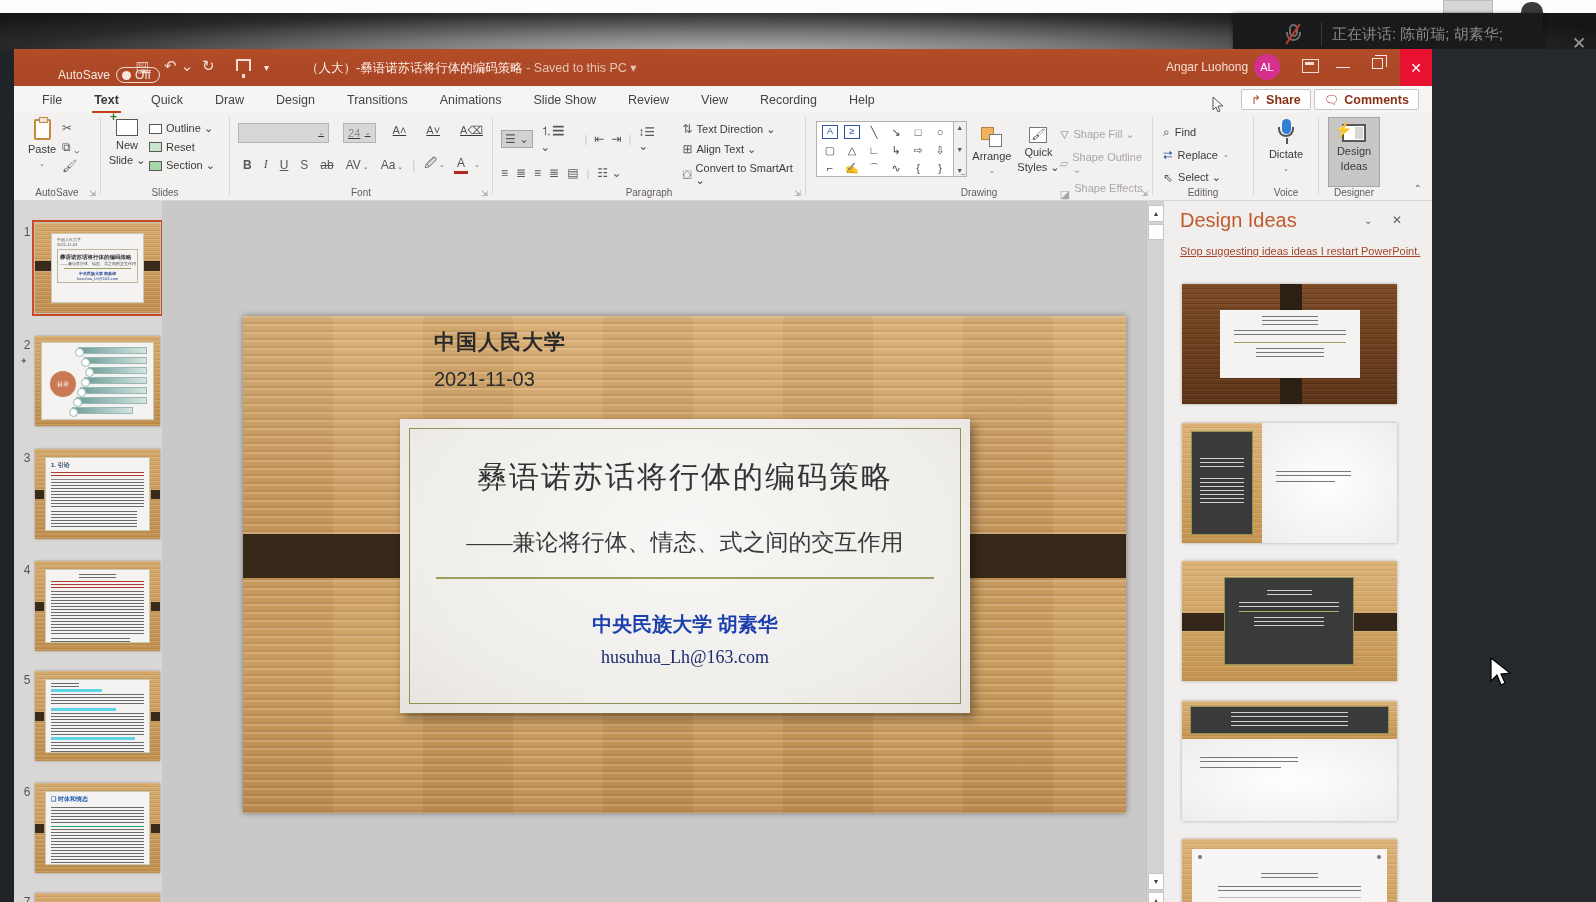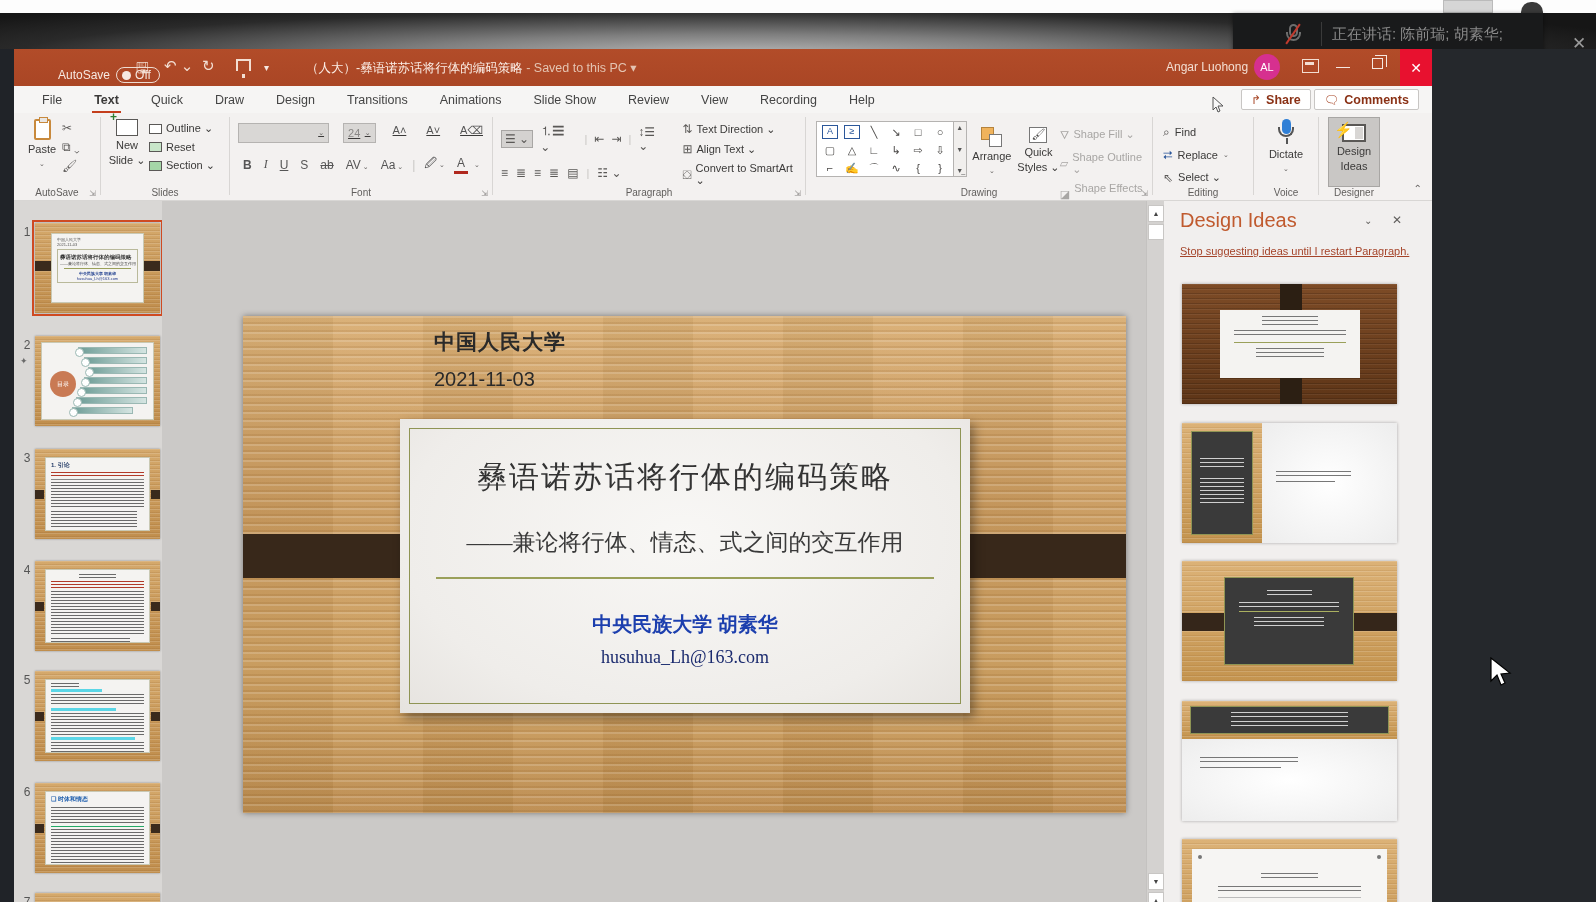--- a/index.html
+++ b/index.html
@@ -626,21 +626,21 @@
         <div id="sb-up" class="sbtn">▲</div>
         <div id="sb-thumb" class="sbtn"></div>
         <div id="sb-down" class="sbtn">▼</div>
         <div id="sb-next" class="sbtn">▲</div>
       </div>
 
       <div id="design-panel">
         <div id="dp-title">Design Ideas</div>
         <span id="dp-caret">⌄</span>
         <span id="dp-close">✕</span>
-        <a id="dp-link">Stop suggesting ideas until I restart Paragraph.</a>
+        <a id="dp-link">Stop suggesting ideas ideas I restart PowerPoint.</a>
 
         <div class="variant wood-dk" style="top:83px;">
           <div style="position:absolute; left:98px; top:0; width:22px; height:120px; background:#2c1f13;"></div>
           <div style="position:absolute; left:38px; top:26px; width:140px; height:68px; background:#f4f3f1; padding:6px 14px;">
             <div class="mini-lines" style="height:10px; width:50%; margin:0 auto;"></div>
             <div class="mini-lines" style="height:8px; margin-top:4px;"></div>
             <div class="mini-rule" style="margin-top:4px;"></div>
             <div class="mini-lines" style="height:10px; width:60%; margin:5px auto 0;"></div>
           </div>
         </div>

